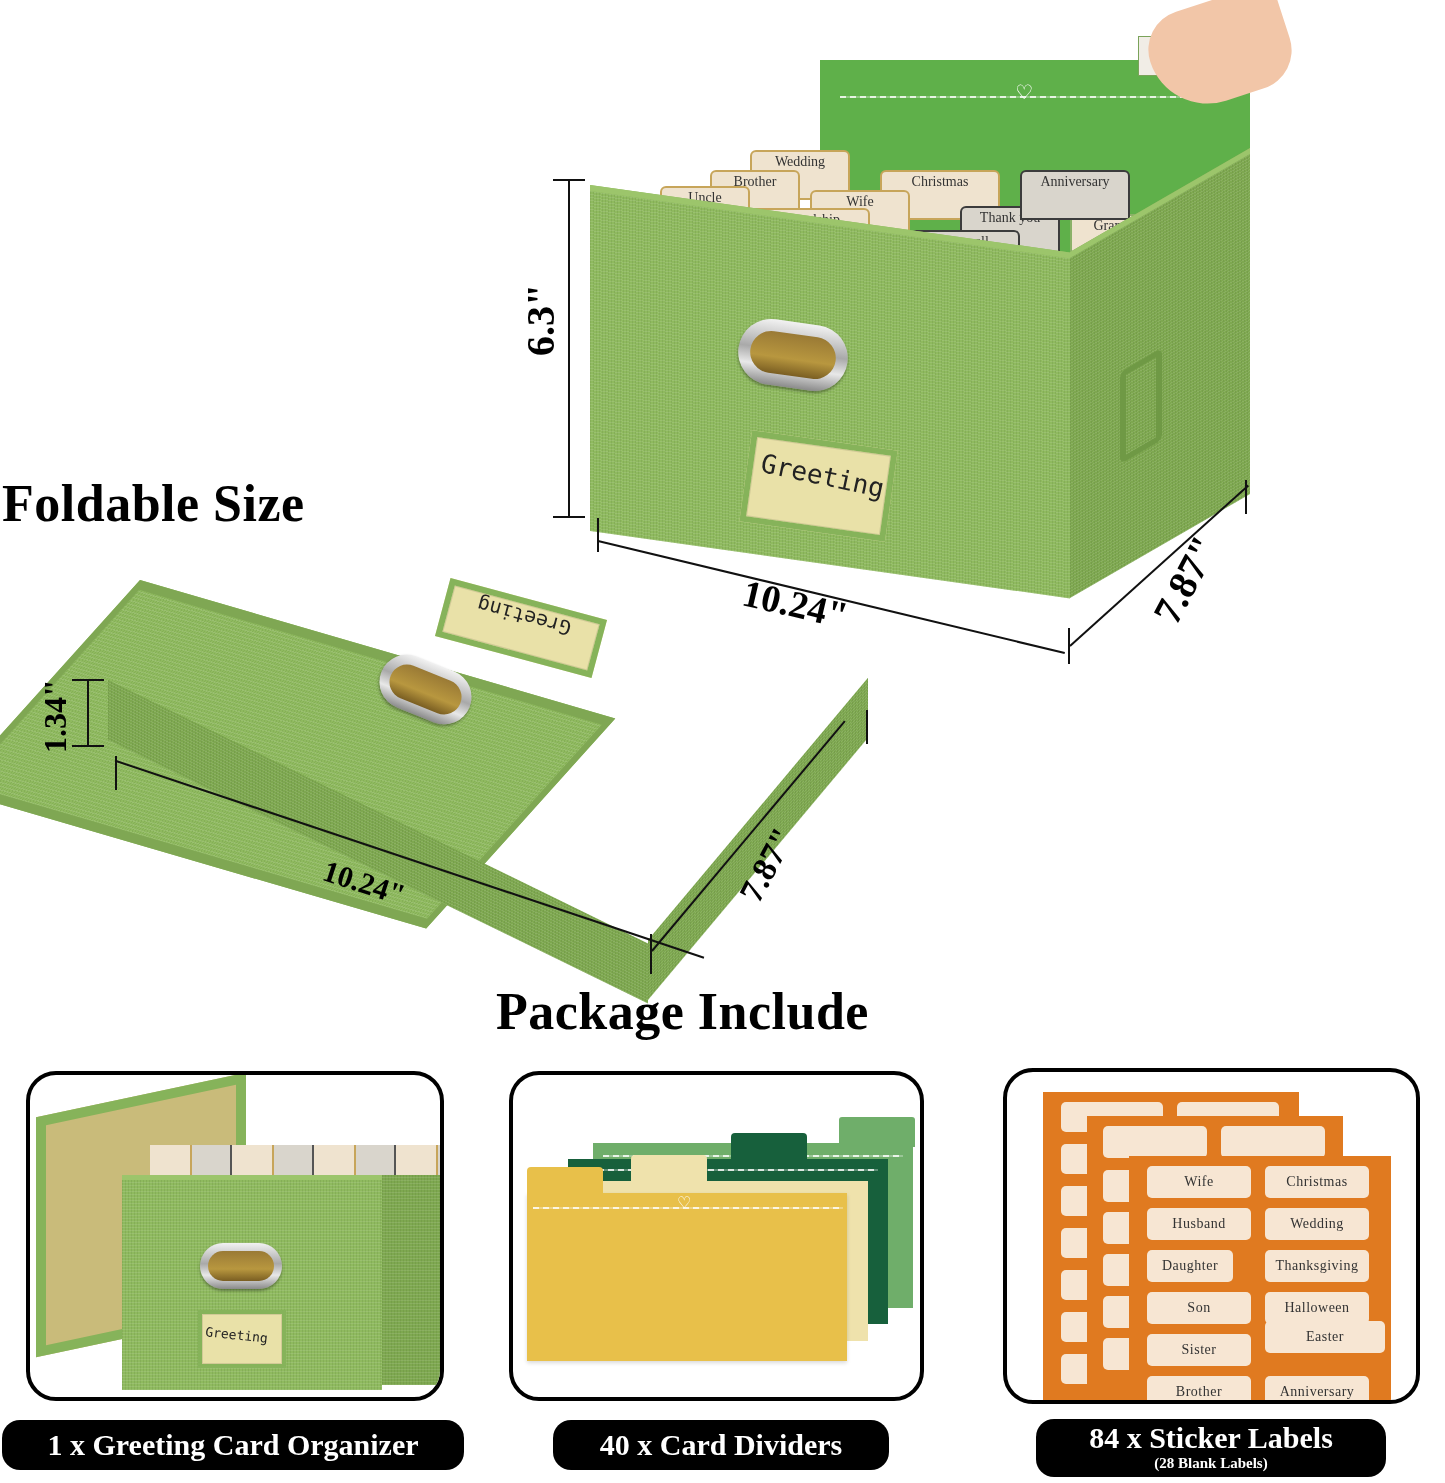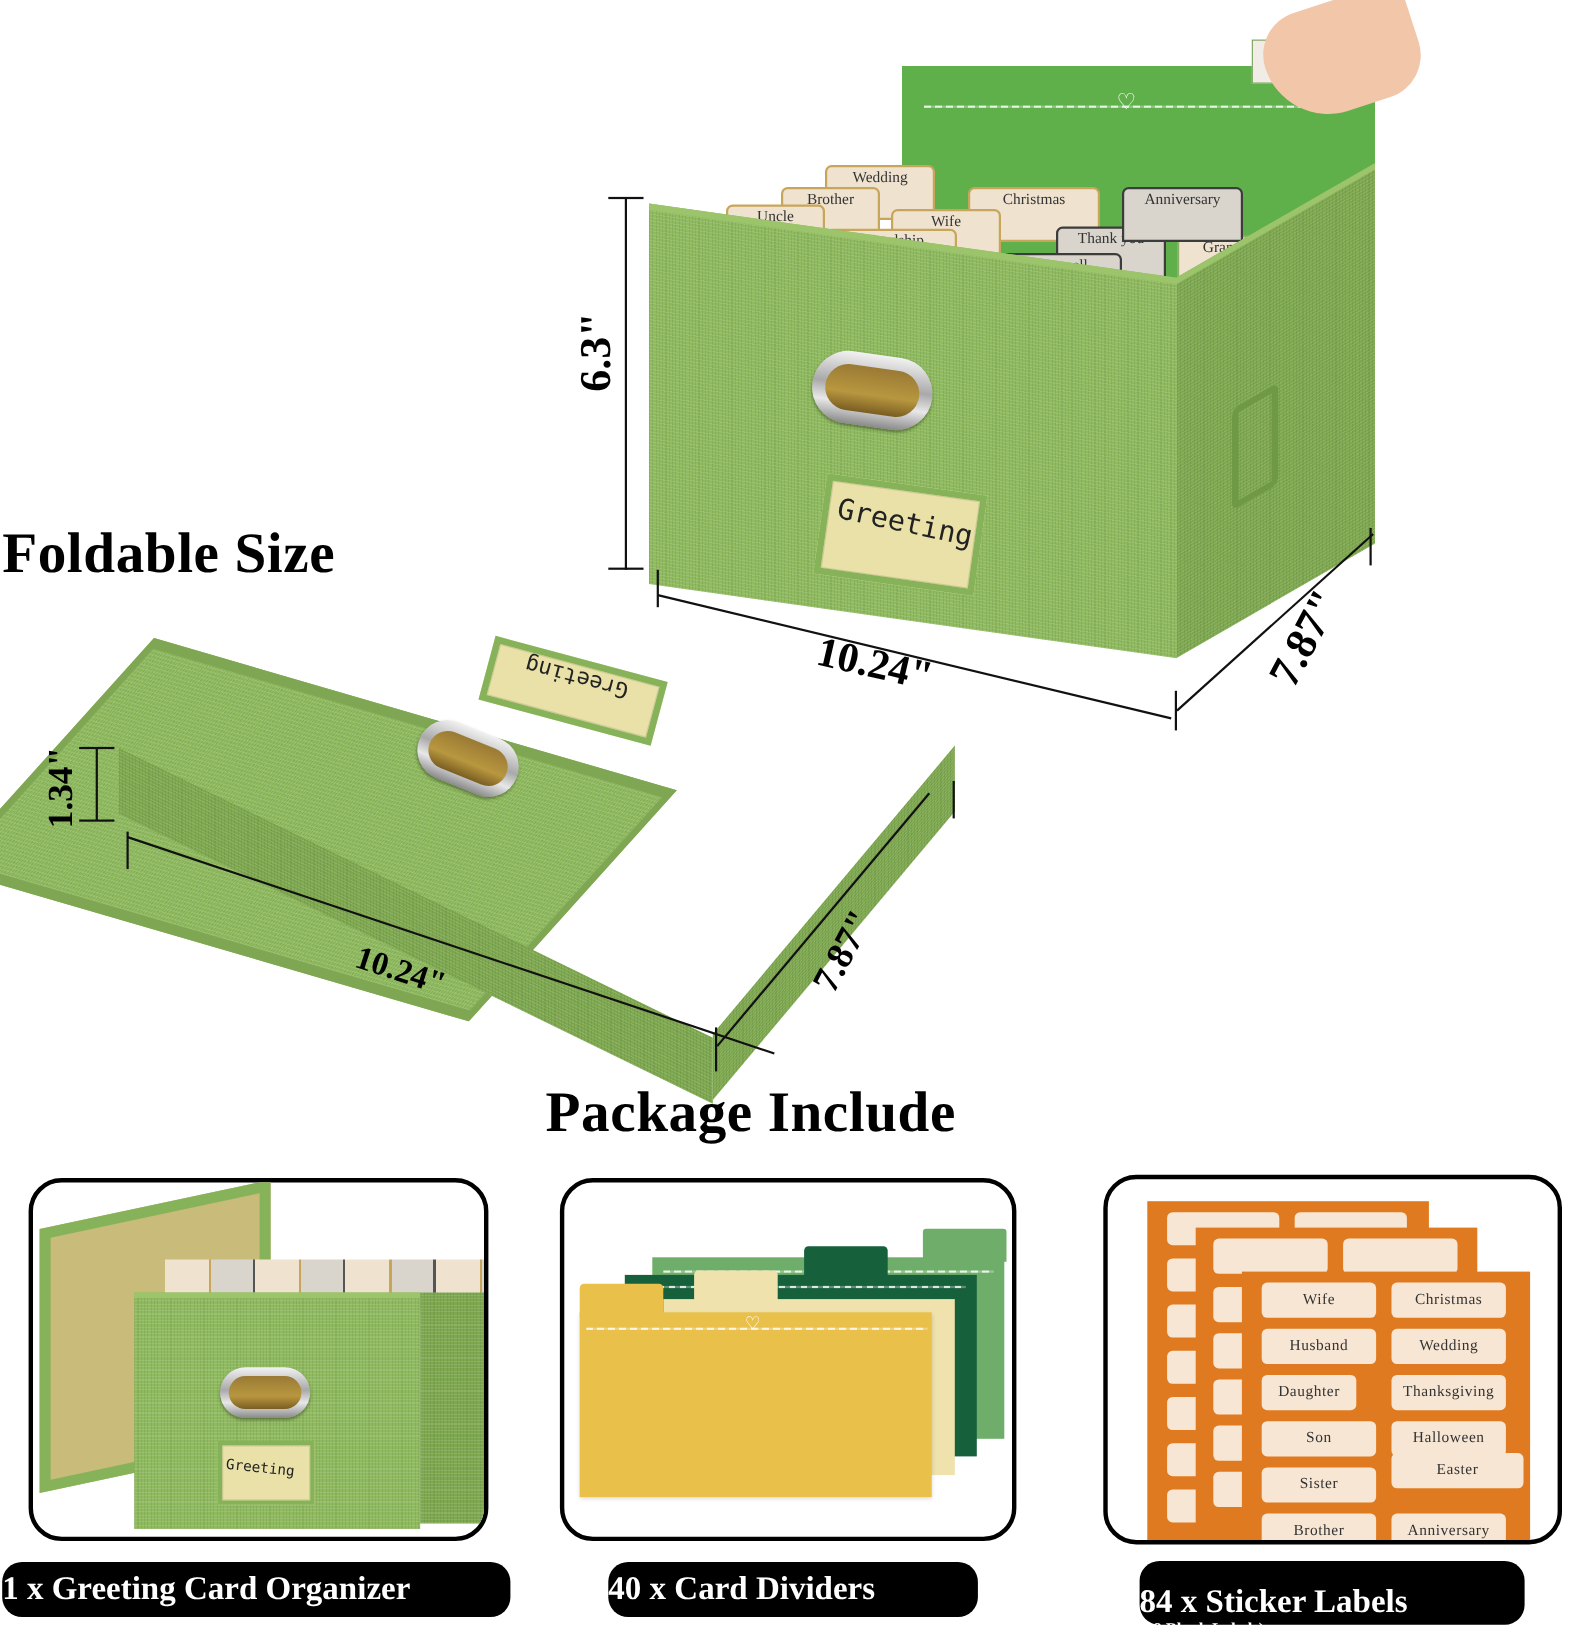--- a/index.html
+++ b/index.html
@@ -32,21 +32,21 @@
   .hand-text { font-family:"DejaVu Sans Mono", monospace; color:#222; }
 
   
   .tab-card { position:absolute; background:#efe3cf; border:2px solid #c7a55a; border-radius:6px 6px 0 0; font-size:14px;
               text-align:center; color:#333; padding-top:2px; box-sizing:border-box; overflow:hidden; }
   .tab-card.gray { background:#d9d5cc; border-color:#3c3c3c; }
   .tab-card.green { border-color:#8bb168; }
 
   
   .panel { position:absolute; border:4px solid #000; border-radius:30px; background:#fff; overflow:hidden; box-sizing:border-box; }
-  .pill { position:absolute; background:#000; color:#fff; border-radius:18px; font-weight:bold; text-align:left;
+  .pill { position:absolute; background:#000; color:#fff; border-radius:18px; font-weight:bold; text-align:center;
           box-sizing:border-box; white-space:nowrap; }
 
   
   .sheet { position:absolute; background:#e07a20; }
   .sticker { position:absolute; background:#f7e6d3; border-radius:5px; font-size:14px; color:#333; text-align:center;
              display:flex; align-items:center; justify-content:center; font-family:"Liberation Serif", serif; letter-spacing:0.5px; }
 
   
   .divider { position:absolute; }
   .vine { position:absolute; height:2px; background:repeating-linear-gradient(90deg, rgba(255,255,255,0.85) 0 6px, rgba(255,255,255,0.3) 6px 10px); }
@@ -211,16 +211,16 @@
     <div class="sticker" style="left:18px;top:94px;width:86px;height:32px;">Daughter</div>
     <div class="sticker" style="left:136px;top:94px;width:104px;height:32px;">Thanksgiving</div>
     <div class="sticker" style="left:18px;top:136px;width:104px;height:32px;">Son</div>
     <div class="sticker" style="left:136px;top:136px;width:104px;height:32px;">Halloween</div>
     <div class="sticker" style="left:18px;top:178px;width:104px;height:32px;">Sister</div>
     <div class="sticker" style="left:136px;top:165px;width:120px;height:32px;">Easter</div>
     <div class="sticker" style="left:18px;top:220px;width:104px;height:32px;">Brother</div>
     <div class="sticker" style="left:136px;top:220px;width:104px;height:32px;">Anniversary</div>
   </div>
 </div>
-<div class="pill" style="left:1036px;top:1419px;width:350px;height:58px;padding-top:20px;">
+<div class="pill" style="left:1036px;top:1419px;width:350px;height:58px;padding-top:2px;">
   <div style="font-size:30px;line-height:34px;">84 x Sticker Labels</div>
   <div style="font-size:15px;line-height:16px;">(28 Blank Labels)</div>
 </div>
 
 </body></html>

